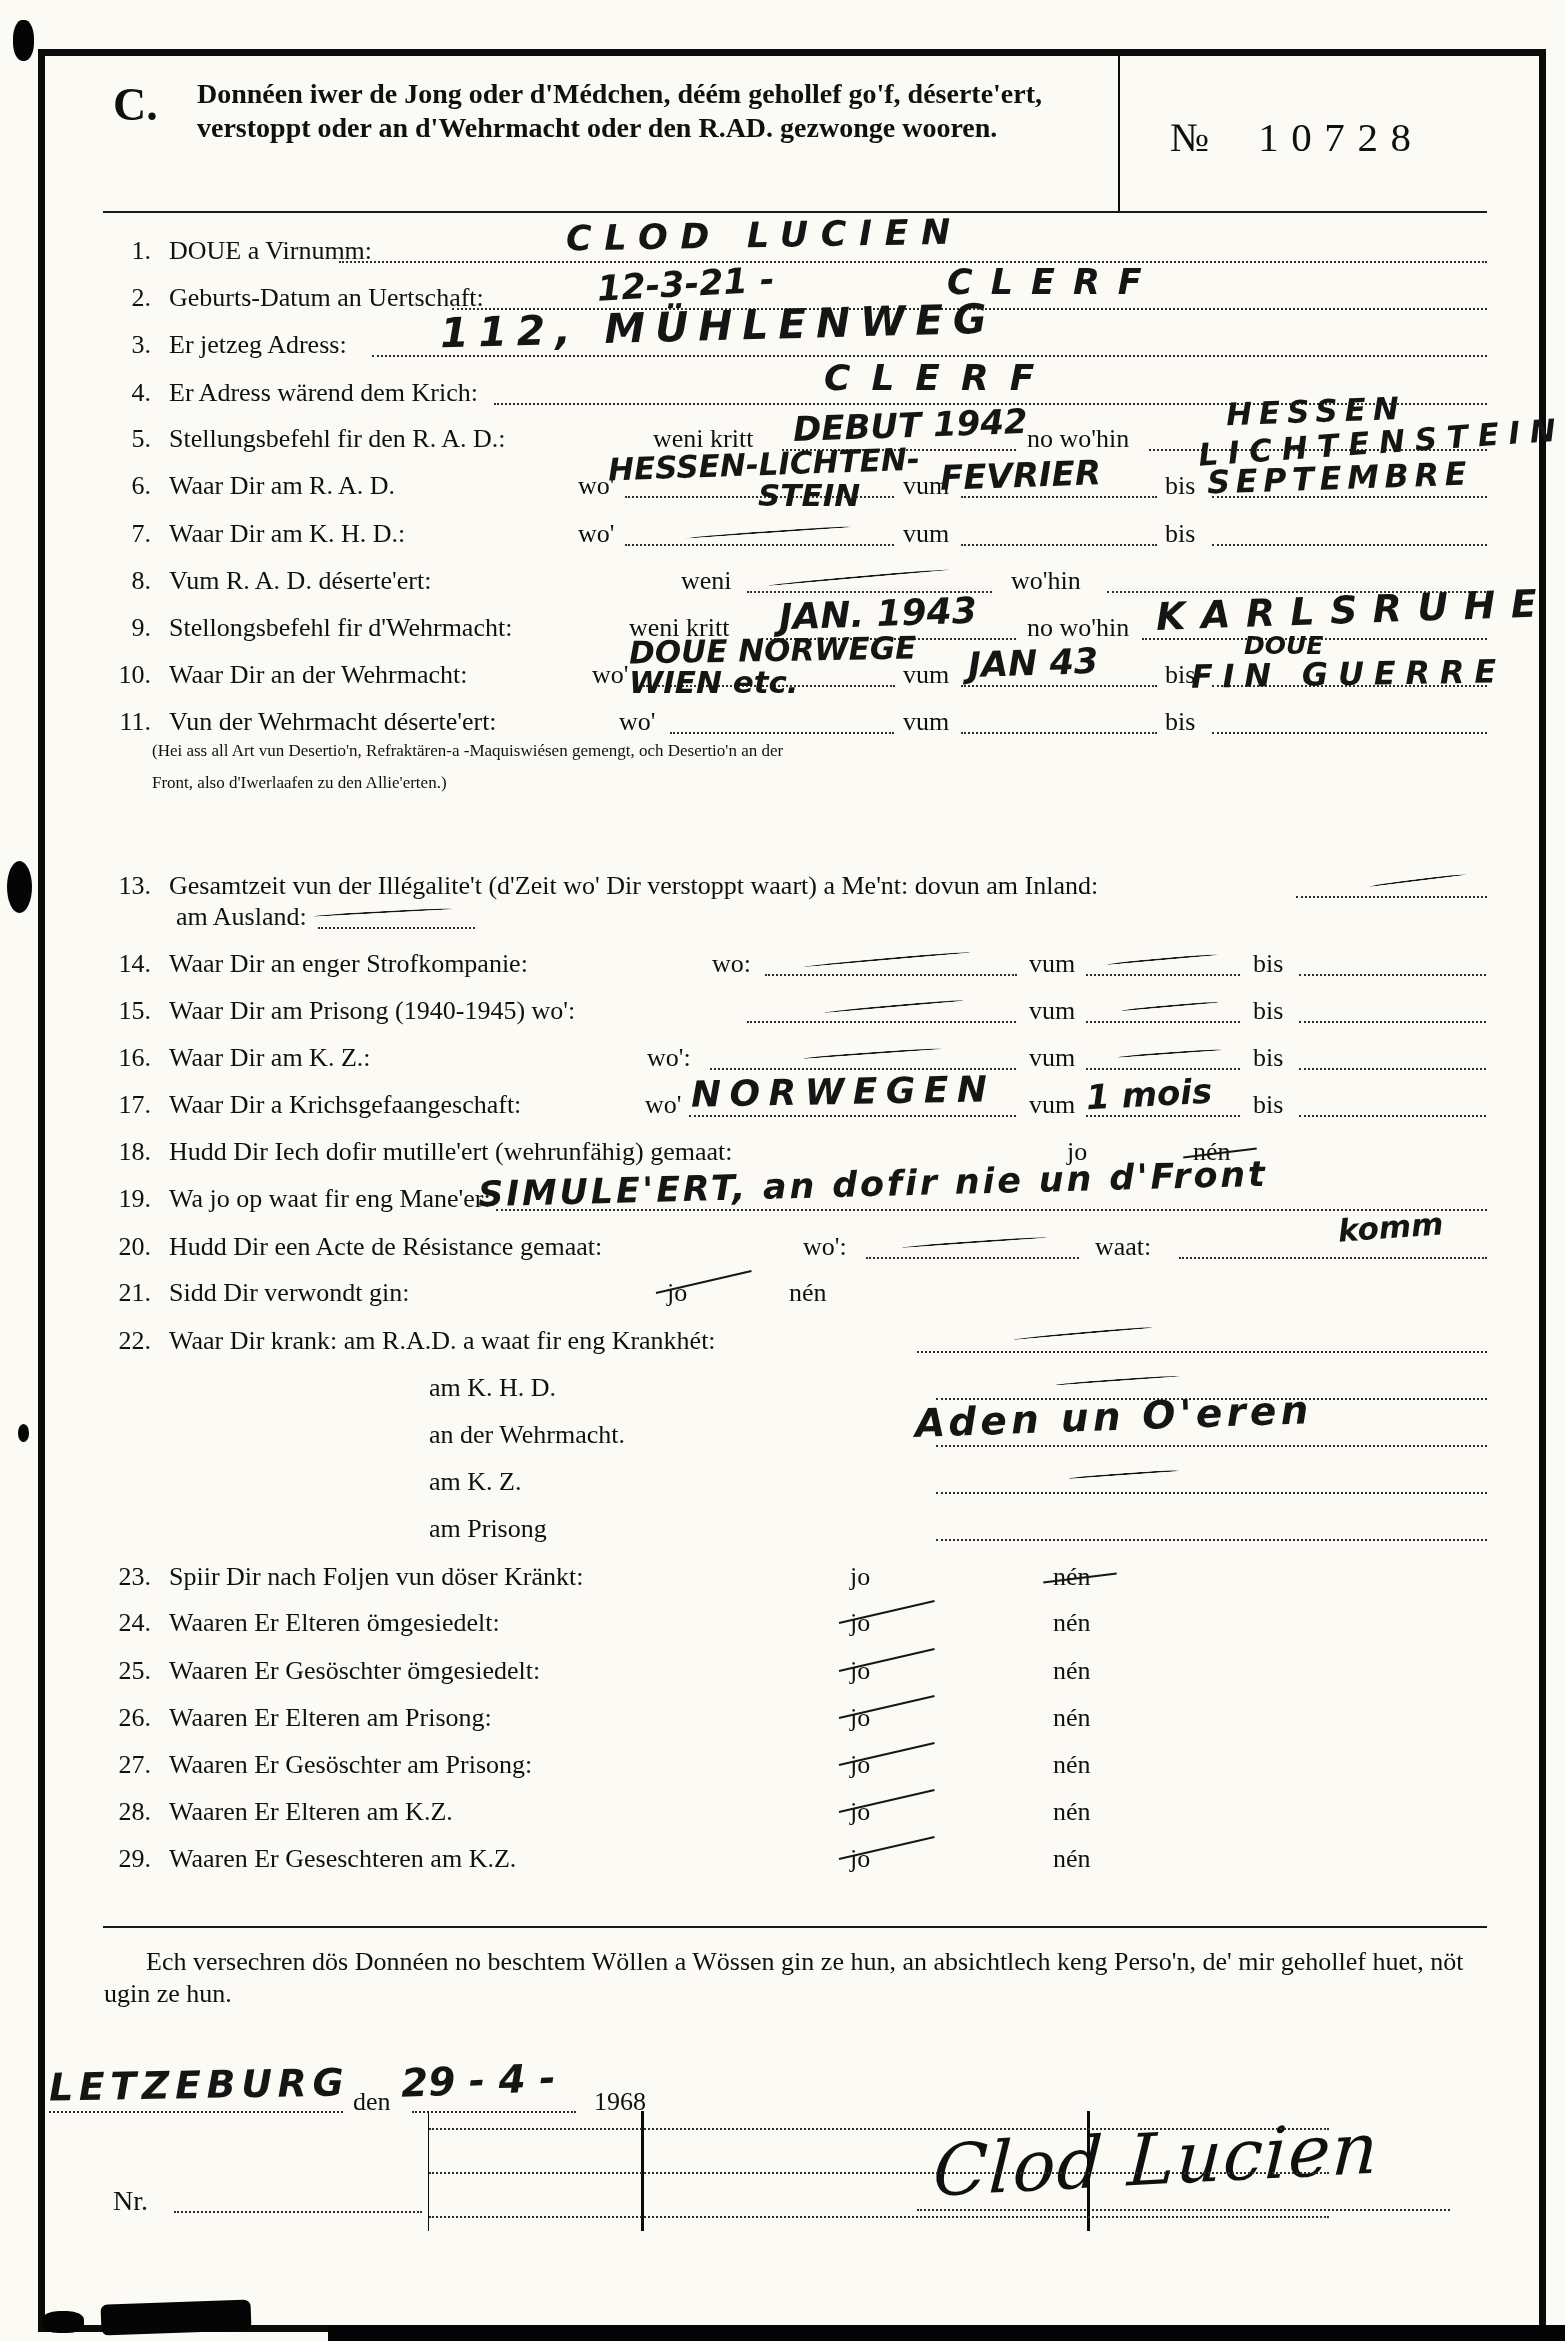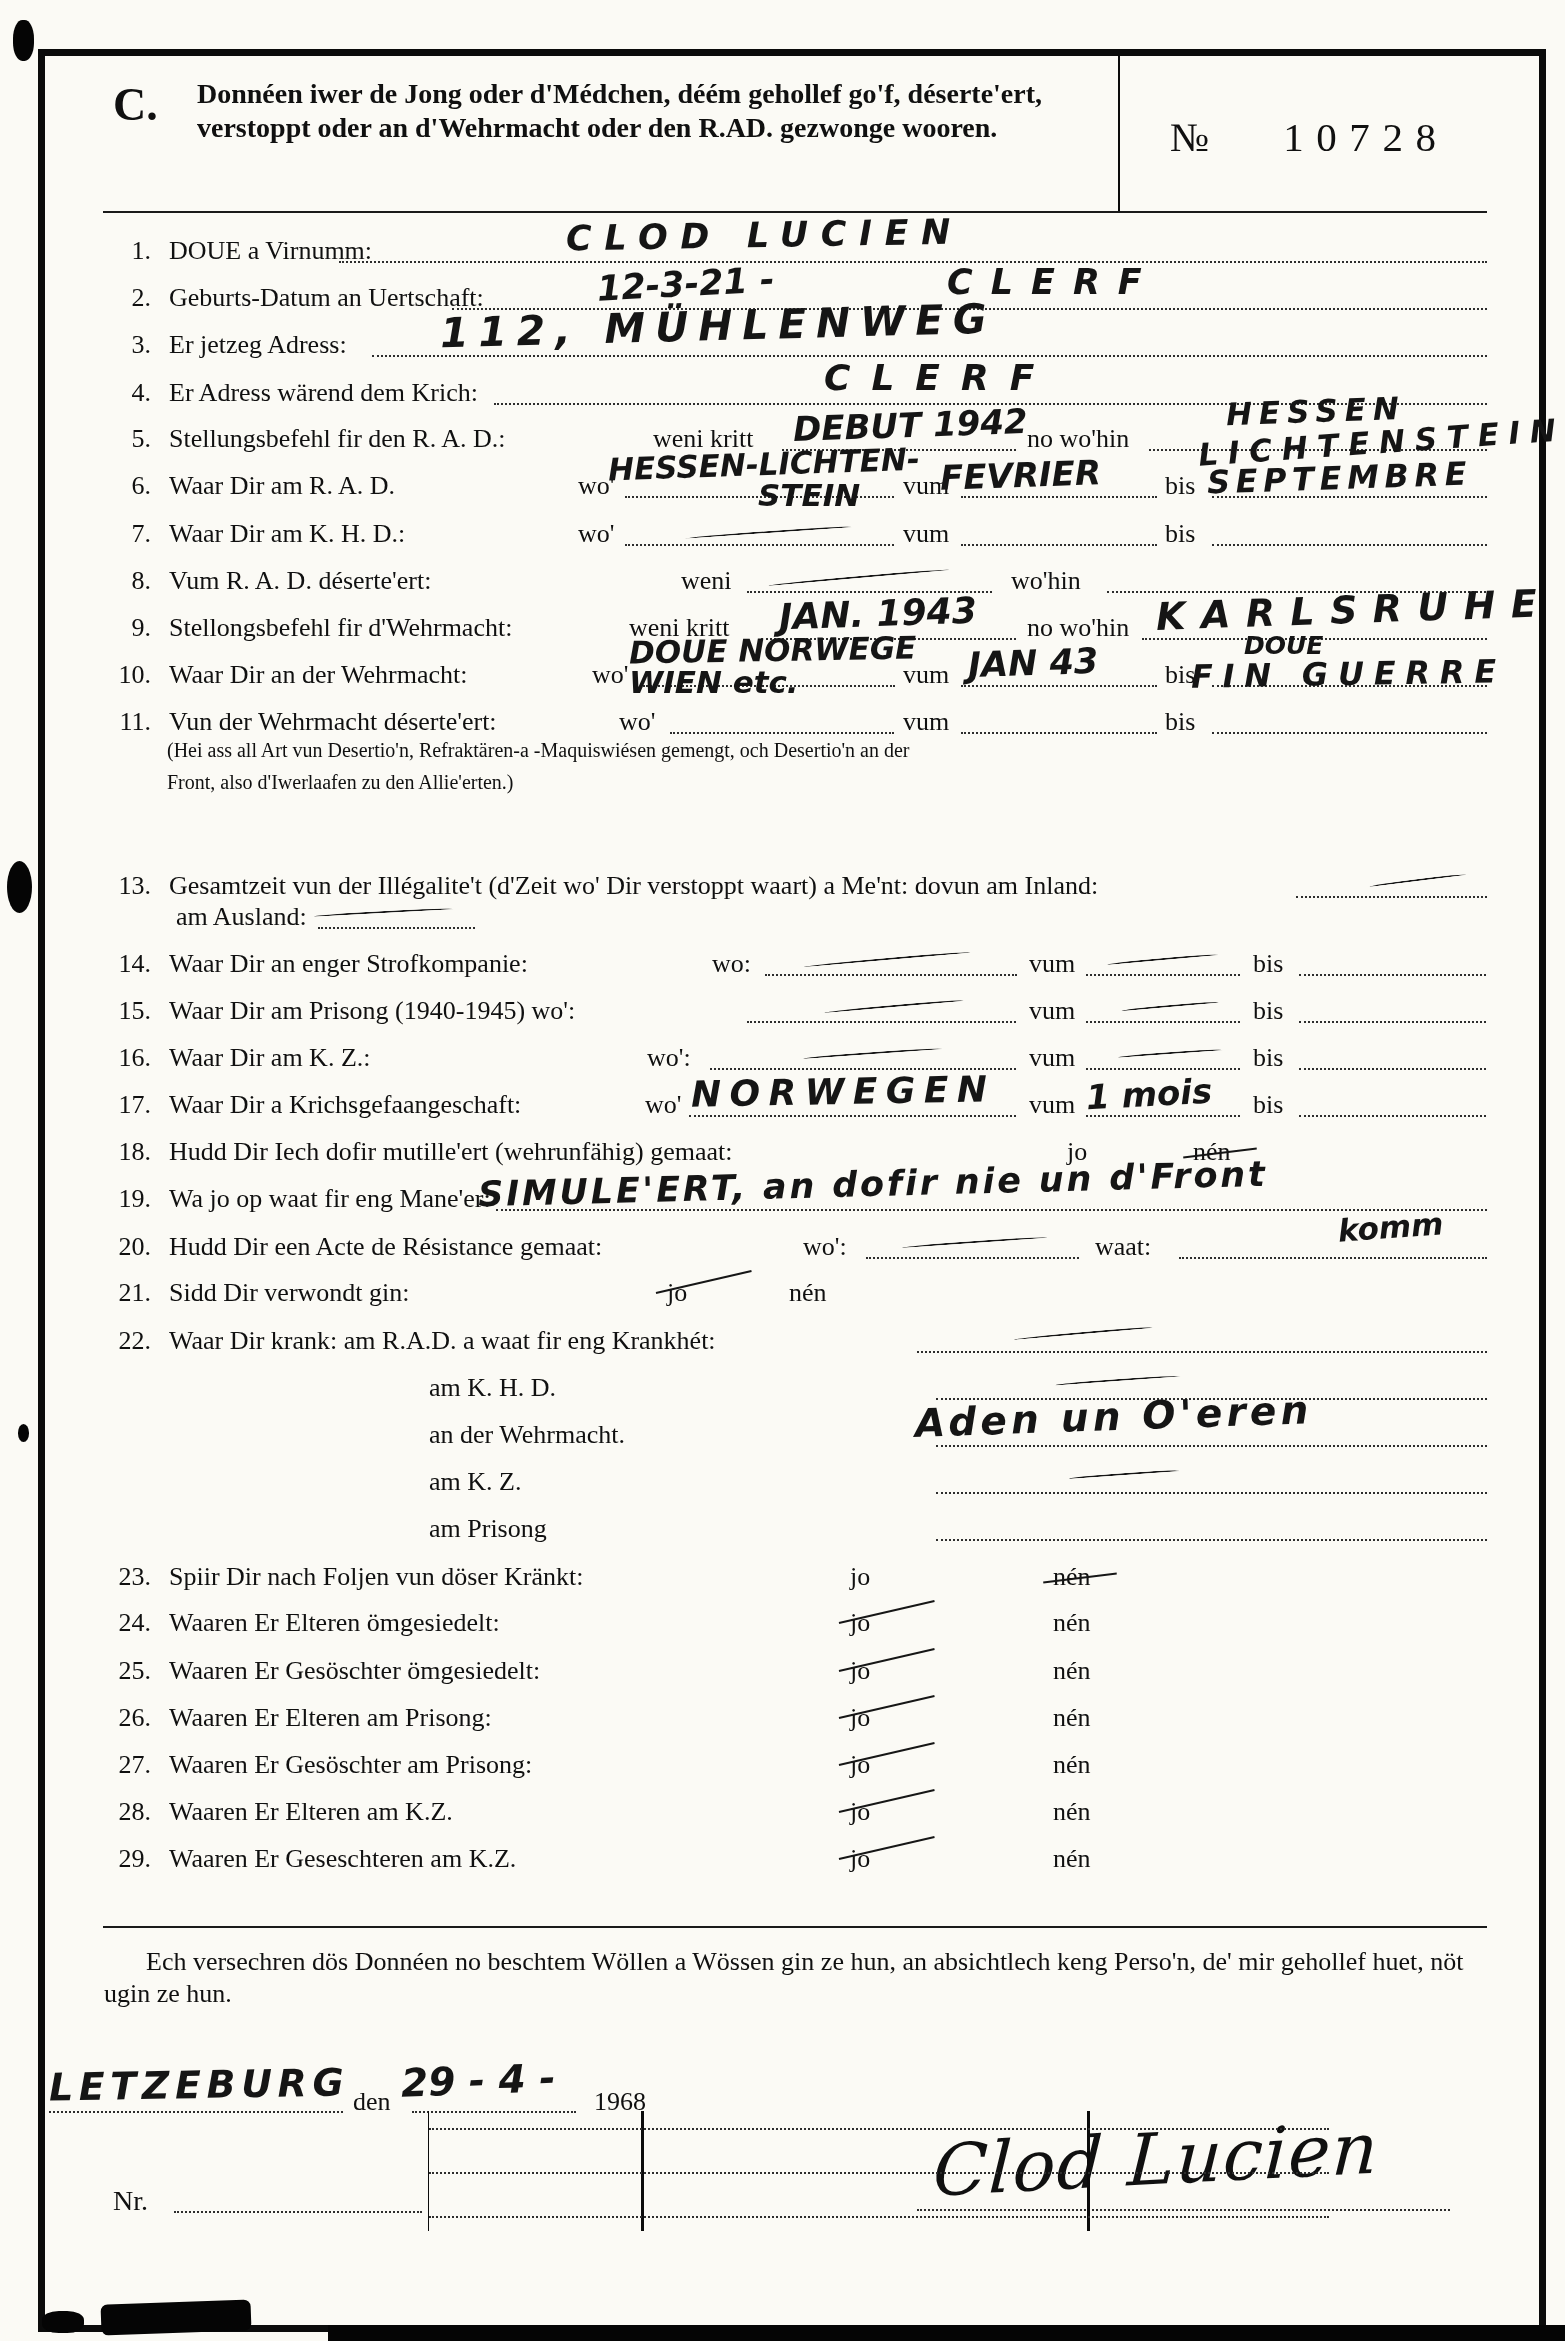--- a/index.html
+++ b/index.html
@@ -7,30 +7,30 @@
   .page { position:relative; width:1566px; height:2342px; background:#fbfaf5; color:#101010;
           font-family:"Liberation Serif", serif; overflow:hidden; }
   .frame { position:absolute; left:38px; top:49px; width:1508px; height:2283px; border:7px solid #0b0b0b; }
   .content { position:absolute; left:38px; top:49px; width:1508px; height:2283px; }
 
   
   .hdr-c { position:absolute; left:75px; top:29px; font-size:46px; font-weight:bold; }
   .hdr-desc { position:absolute; left:159px; top:28px; width:909px; font-size:28px; font-weight:bold; line-height:1.22; }
   .hdr-divider { position:absolute; left:1080px; top:0; width:2.1px; height:162px; background:#0b0b0b; }
   .hdr-no { position:absolute; left:1132px; top:64px; font-size:41px; }
-  .no-val { margin-left:74px; letter-spacing:12.6px; }
+  .no-val { margin-left:49px; letter-spacing:12.6px; }
   .hrule { position:absolute; left:65px; width:1384px; height:2.1px; background:#1a1a1a; }
 
   
   .row { position:absolute; left:0; width:1508px; height:45px; font-size:26px; line-height:39px; }
   .num { position:absolute; left:49px; width:64px; text-align:right; white-space:nowrap; }
   .lbl { position:absolute; white-space:nowrap; }
   .dotl { position:absolute; height:32px; border-bottom:2.1px dotted #2d2d2d; }
   .dott { position:absolute; height:0; border-top:2.1px dotted #2d2d2d; }
-  .note { position:absolute; left:129px; width:1328px; font-size:20px; line-height:31px; white-space:nowrap; }
+  .note { position:absolute; left:114px; width:1328px; font-size:17px; line-height:31px; white-space:nowrap; }
 
   
   .hw { position:absolute; font-family:"DejaVu Sans", sans-serif; font-style:italic; font-weight:600;
         white-space:nowrap; color:#151515; }
   .hw-sig { position:absolute; font-family:"DejaVu Serif", serif; font-style:italic; font-size:71px;
             white-space:nowrap; transform:rotate(-3deg) skewX(-6deg); letter-spacing:1.4px; }
   .hwline { position:absolute; border-top:2.8px solid #161616; border-radius:50% / 100% 100% 0 0; }
 
   
   .strike-x { position:relative; }

